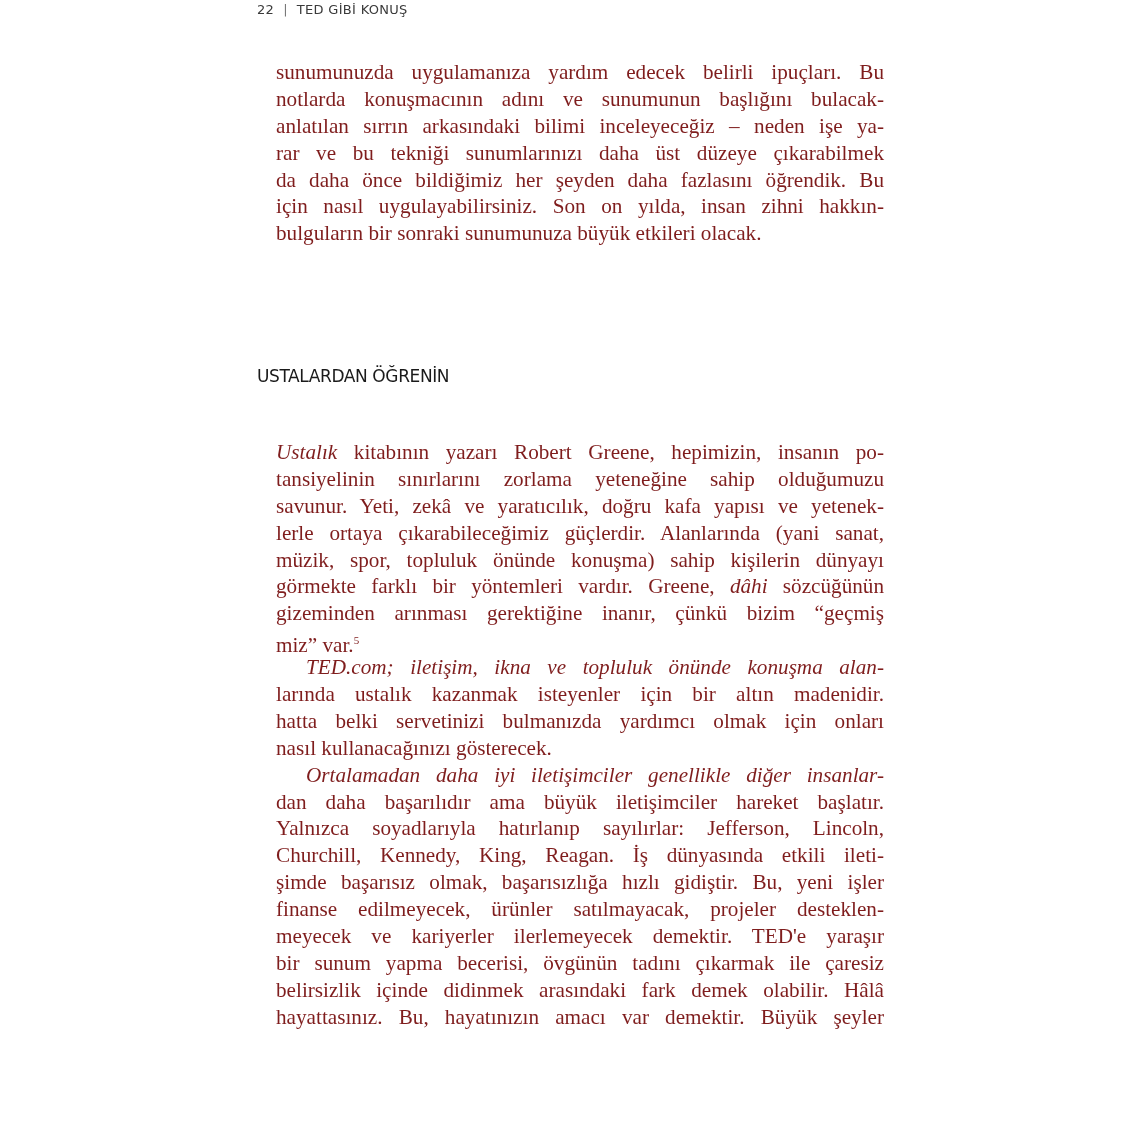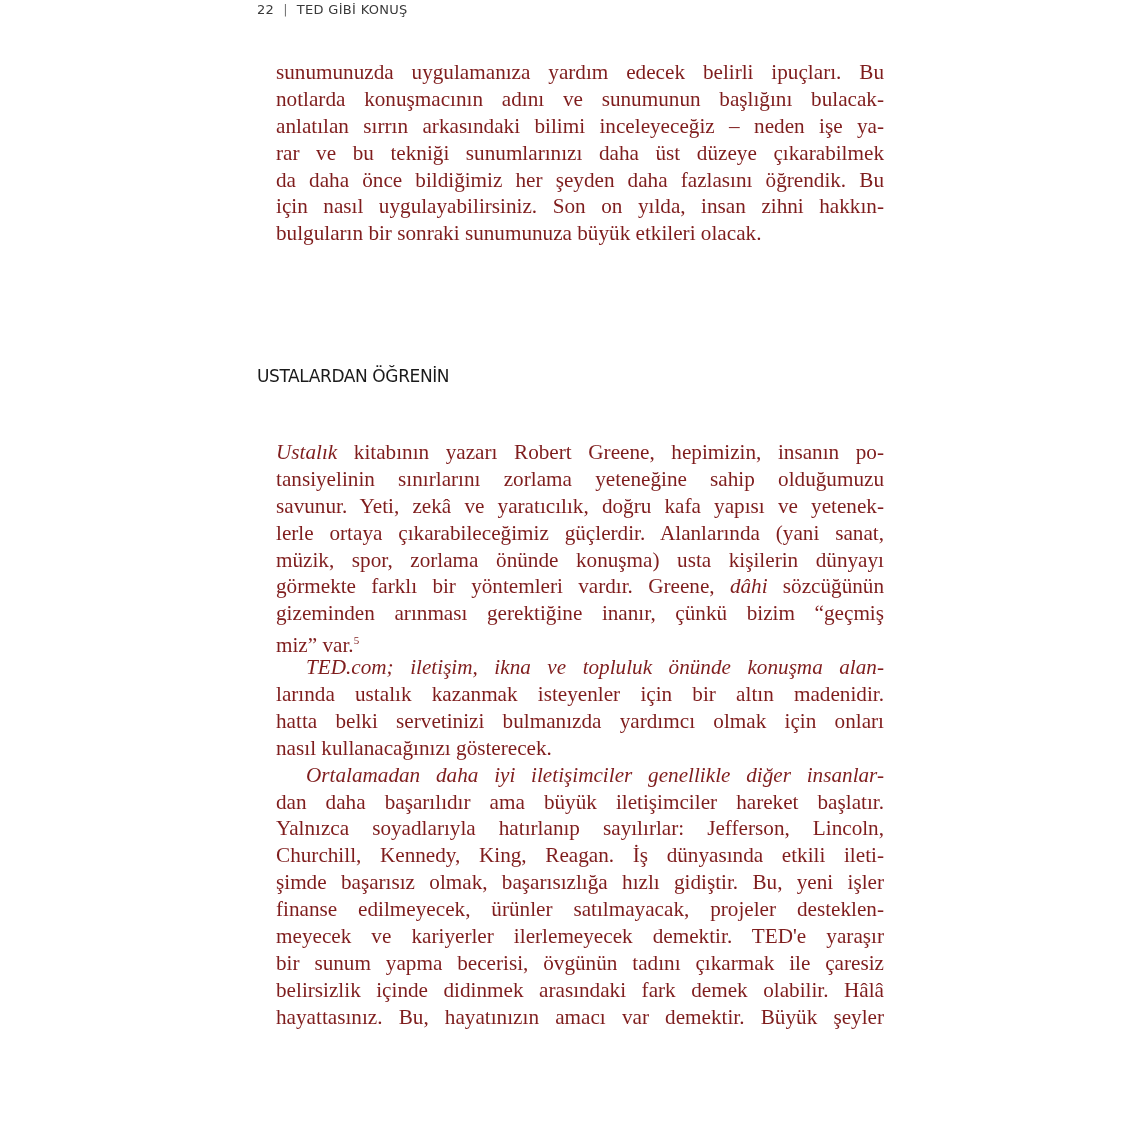--- a/index.html
+++ b/index.html
@@ -50,21 +50,21 @@
   </div>
 
   <h2 class="heading">USTALARDAN ÖĞRENİN</h2>
 
   <div class="body-text block2">
 
     <span class="line"><i>Ustalık</i><span> kitabının yazarı Robert Greene, hepimizin, insanın po-</span></span>
     <span class="line">tansiyelinin sınırlarını zorlama yeteneğine sahip olduğumuzu</span>
     <span class="line">savunur. Yeti, zekâ ve yaratıcılık, doğru kafa yapısı ve yetenek-</span>
     <span class="line">lerle ortaya çıkarabileceğimiz güçlerdir. Alanlarında (yani sanat,</span>
-    <span class="line">müzik, spor, zorlama önünde konuşma) usta kişilerin dünyayı</span>
+    <span class="line">müzik, spor, topluluk önünde konuşma) sahip kişilerin dünyayı</span>
     <span class="line"><span>görmekte farklı bir yöntemleri vardır. Greene, </span><i>dâhi</i><span> sözcüğünün</span></span>
     <span class="line">gizeminden arınması gerektiğine inanır, çünkü bizim “geçmiş</span>
     <span class="line last"><span>miz” var.</span><sup style="font-size:11px;">5</sup></span>
 
     <span class="line indent">TED.com; iletişim, ikna ve topluluk önünde konuşma alan-</span>
     <span class="line">larında ustalık kazanmak isteyenler için bir altın madenidir.</span>
     <span class="line">hatta belki servetinizi bulmanızda yardımcı olmak için onları</span>
     <span class="line last">nasıl kullanacağınızı gösterecek.</span>
 
     <span class="line indent">Ortalamadan daha iyi iletişimciler genellikle diğer insanlar-</span>

